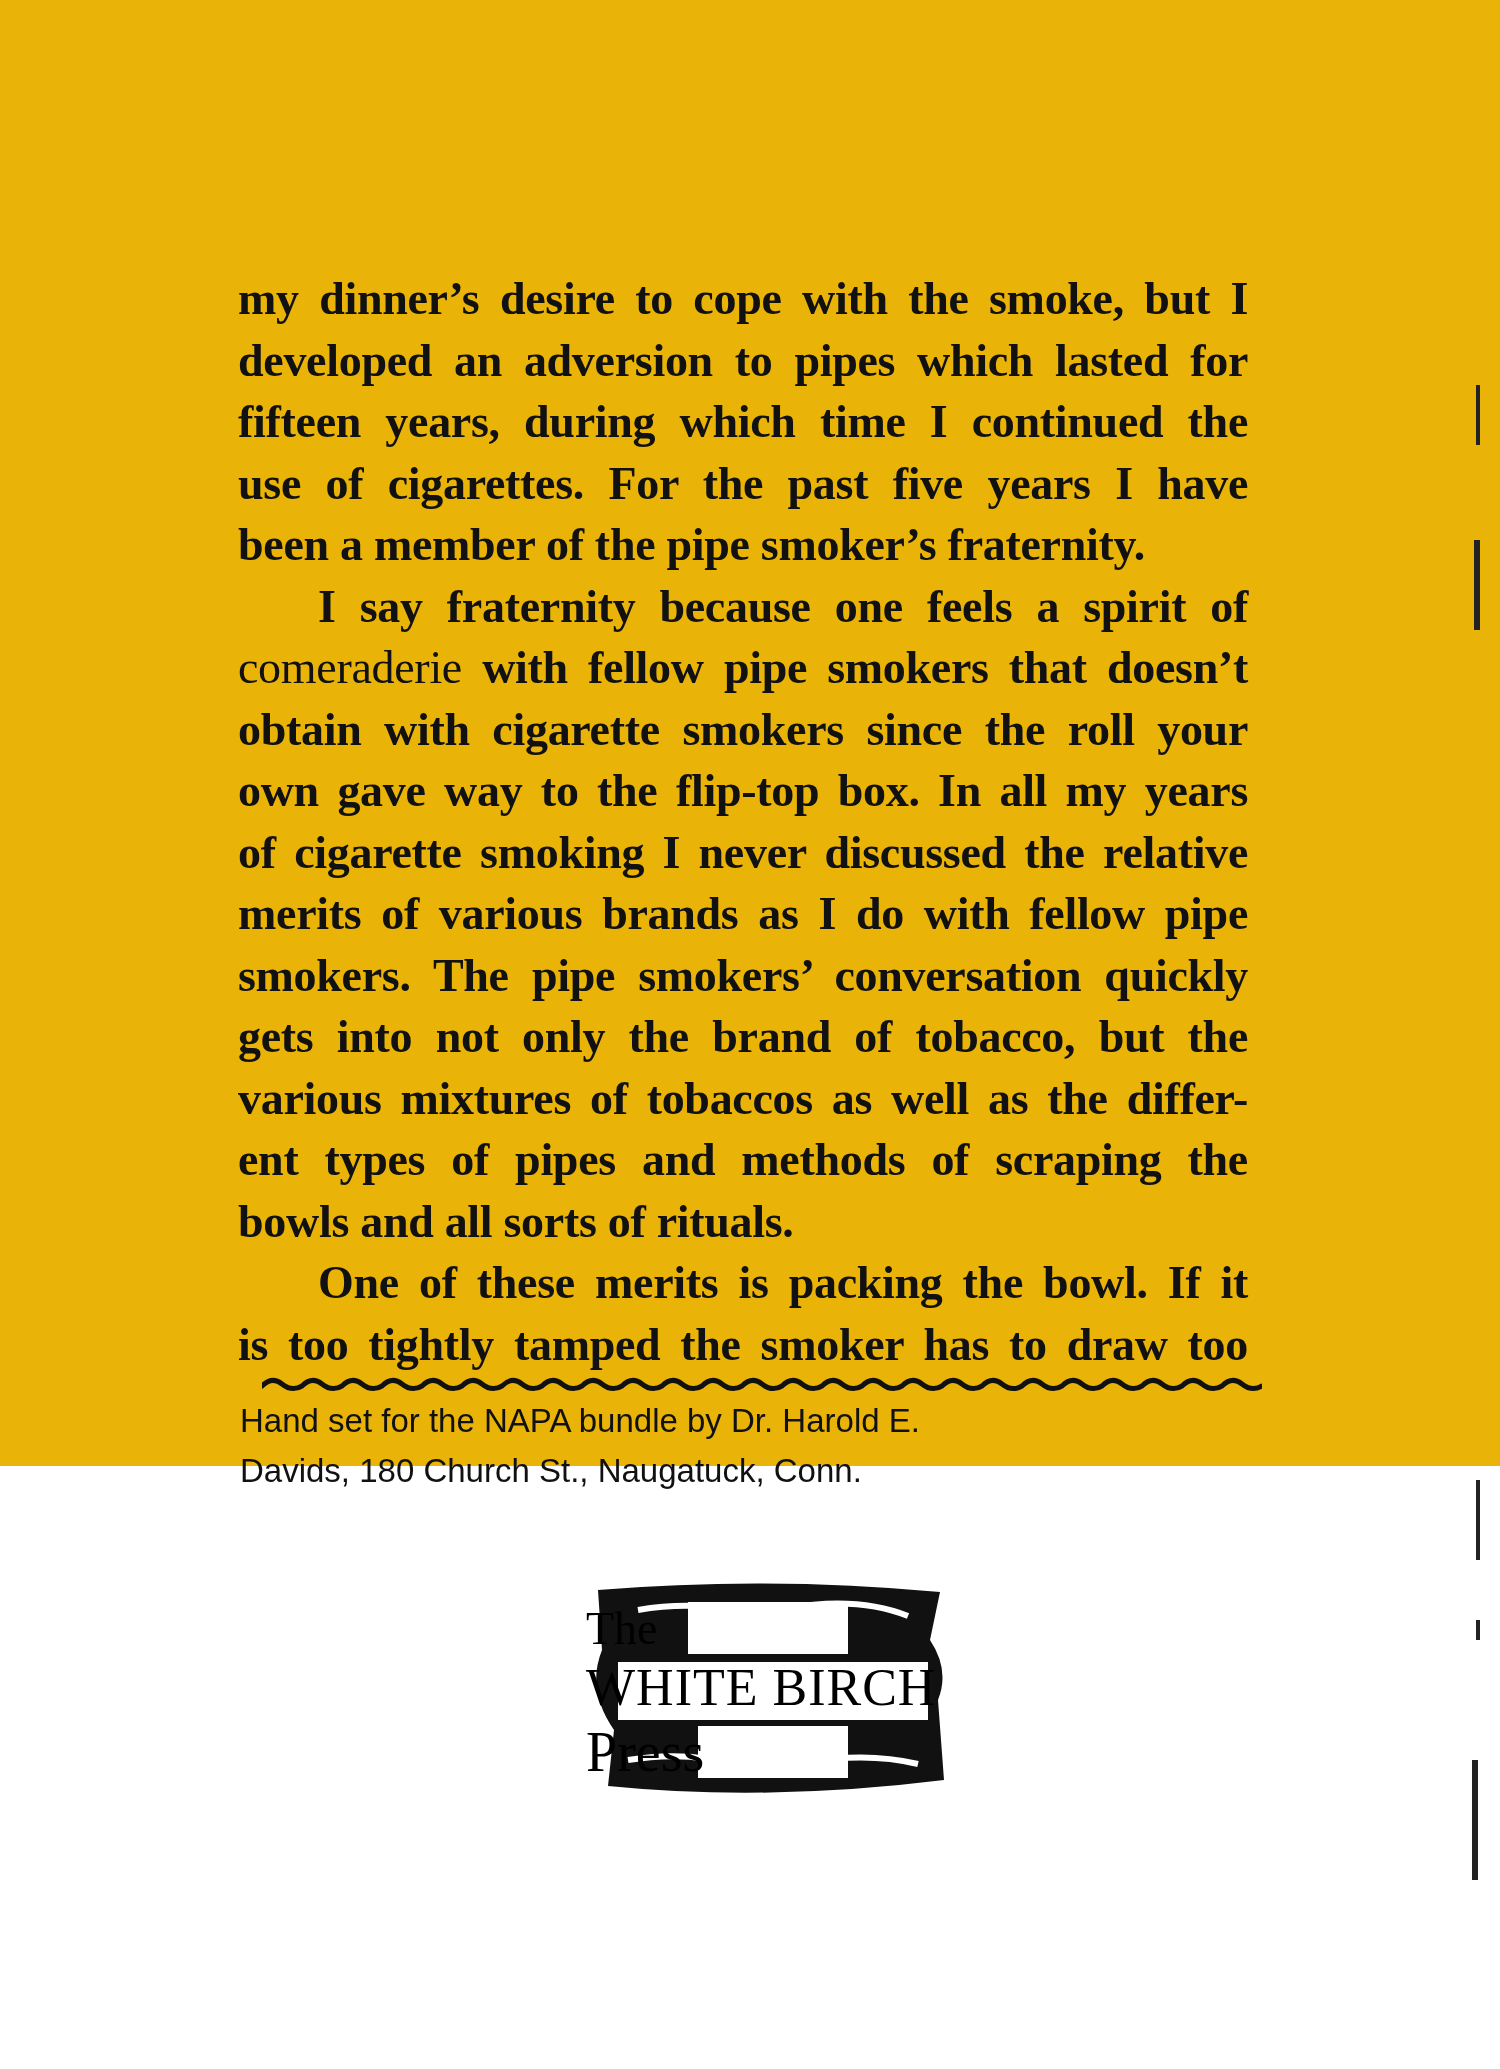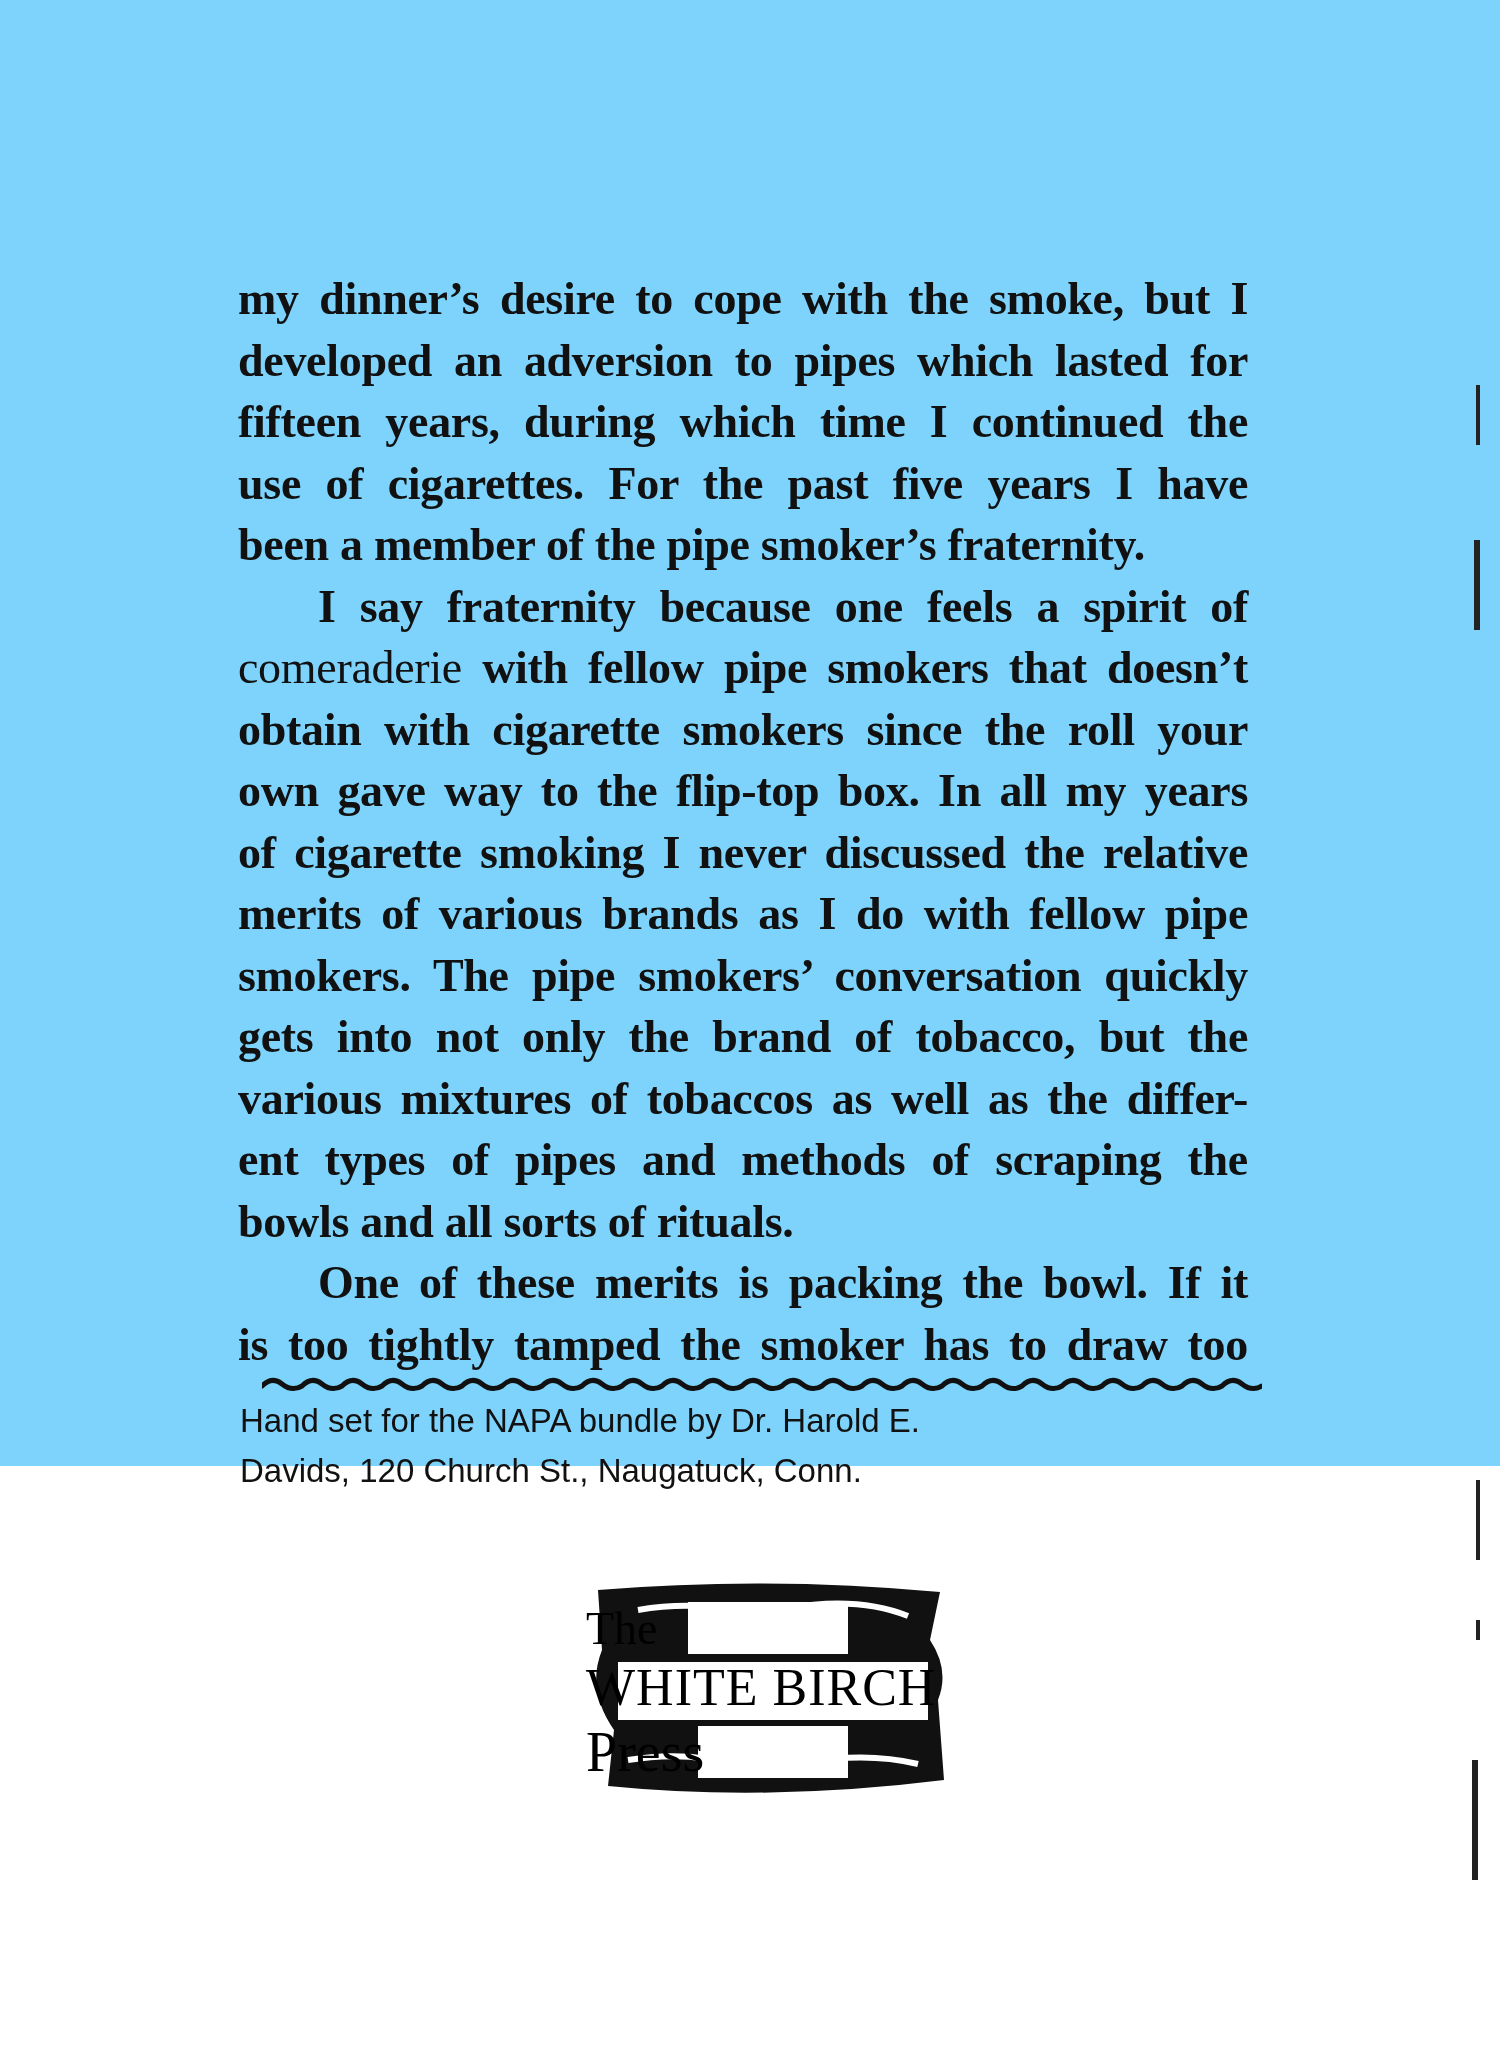--- a/index.html
+++ b/index.html
@@ -1,17 +1,17 @@
 <!DOCTYPE html>
 <html><head>
   <meta charset="utf-8">
   <style>
     html, body { margin: 0; padding: 0; background: #ffffff; }
     body { width: 1500px; height: 2069px; position: relative; overflow: hidden; }
-    .page { position: absolute; left: 0; top: 0; width: 1500px; height: 1466px; background: #7dd3fc; }
+    .page { position: absolute; left: 0; top: 0; width: 1500px; height: 1466px; background: #eab308; }
     .body-text {
       position: absolute; left: 238px; top: 268px; width: 1010px;
       font-family: "Liberation Serif", "DejaVu Serif", serif;
       font-size: 46px; line-height: 61.5px; color: #111;
       font-weight: bold; letter-spacing: -0.3px;
     }
     .line { display: block; white-space: nowrap; text-align: justify; text-align-last: justify; }
     .line.last { text-align-last: left; }
     .line.indent { padding-left: 80px; }
     .ital { font-weight: normal; }
@@ -57,21 +57,21 @@
     <span class="line indent">One of these merits is packing the bowl. If it</span>
     <span class="line">is too tightly tamped the smoker has to draw too</span>
   </div>
 
   <svg class="ornament-rule" viewBox="0 0 1000 24" preserveAspectRatio="none">
     <path id="wave" d="M0,14 Q10,4 20,12 T40,14 Q50,4 60,12 T80,14 Q90,4 100,12 T120,14 Q130,4 140,12 T160,14 Q170,4 180,12 T200,14 Q210,4 220,12 T240,14 Q250,4 260,12 T280,14 Q290,4 300,12 T320,14 Q330,4 340,12 T360,14 Q370,4 380,12 T400,14 Q410,4 420,12 T440,14 Q450,4 460,12 T480,14 Q490,4 500,12 T520,14 Q530,4 540,12 T560,14 Q570,4 580,12 T600,14 Q610,4 620,12 T640,14 Q650,4 660,12 T680,14 Q690,4 700,12 T720,14 Q730,4 740,12 T760,14 Q770,4 780,12 T800,14 Q810,4 820,12 T840,14 Q850,4 860,12 T880,14 Q890,4 900,12 T920,14 Q930,4 940,12 T960,14 Q970,4 980,12 T1000,14" fill="none" stroke="#111" stroke-width="5" stroke-linecap="round"></path>
   </svg>
 
   <div class="colophon">
     <div>Hand set for the NAPA bundle by Dr. Harold E.</div>
-    <div>Davids, 120 Church St., Naugatuck, Conn.</div>
+    <div>Davids, 180 Church St., Naugatuck, Conn.</div>
   </div>
 
   <div class="logo">
     <svg width="380" height="220" viewBox="0 0 380 220" style="position:absolute;left:0;top:0;">
       <path d="M20,10 Q190,-4 362,12 L352,60 Q372,90 360,120 L366,200 Q190,222 30,206 L36,150 Q8,110 24,70 Z" fill="#111"></path>
       <path d="M60,30 Q120,20 170,34 M210,28 Q280,16 330,36 M50,180 Q110,170 160,186 M230,182 Q290,172 340,184" stroke="#fff" stroke-width="6" fill="none"></path>
       <rect x="110" y="22" width="160" height="52" fill="#fff"></rect>
       <rect x="40" y="82" width="310" height="58" fill="#fff"></rect>
       <rect x="120" y="146" width="150" height="52" fill="#fff"></rect>
     </svg>

